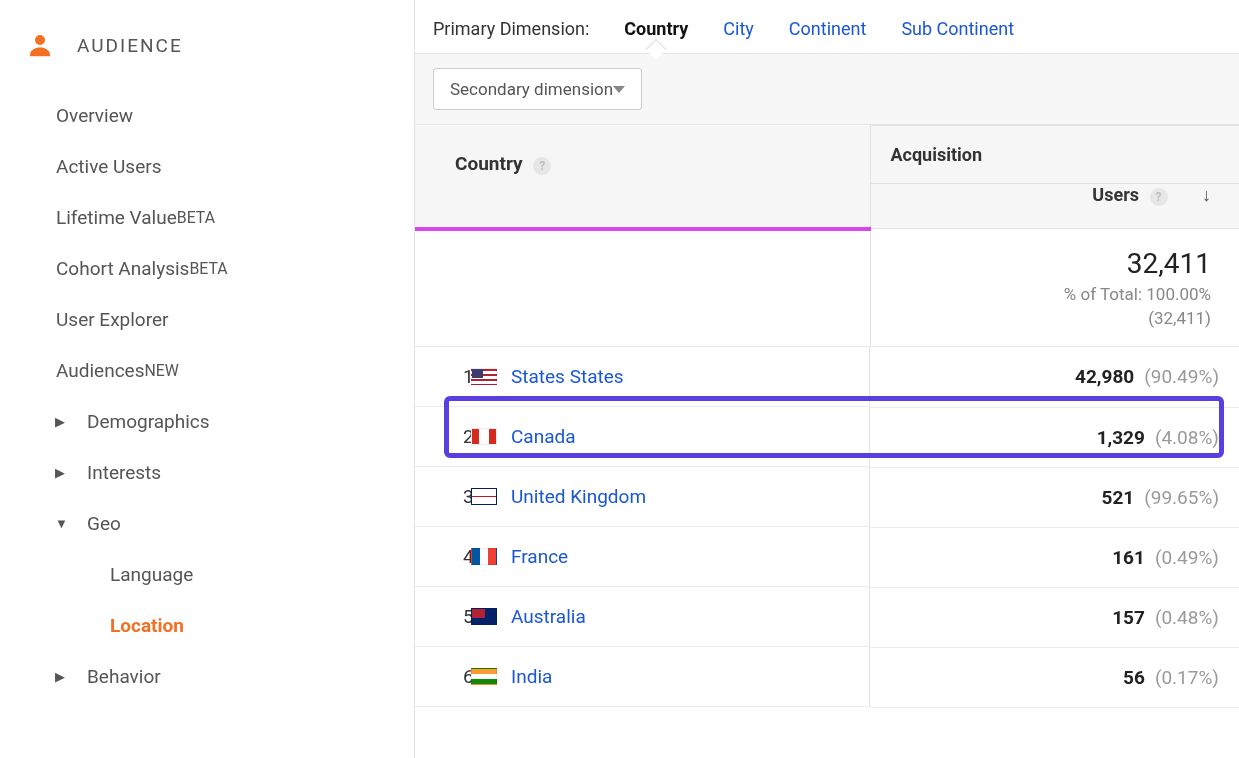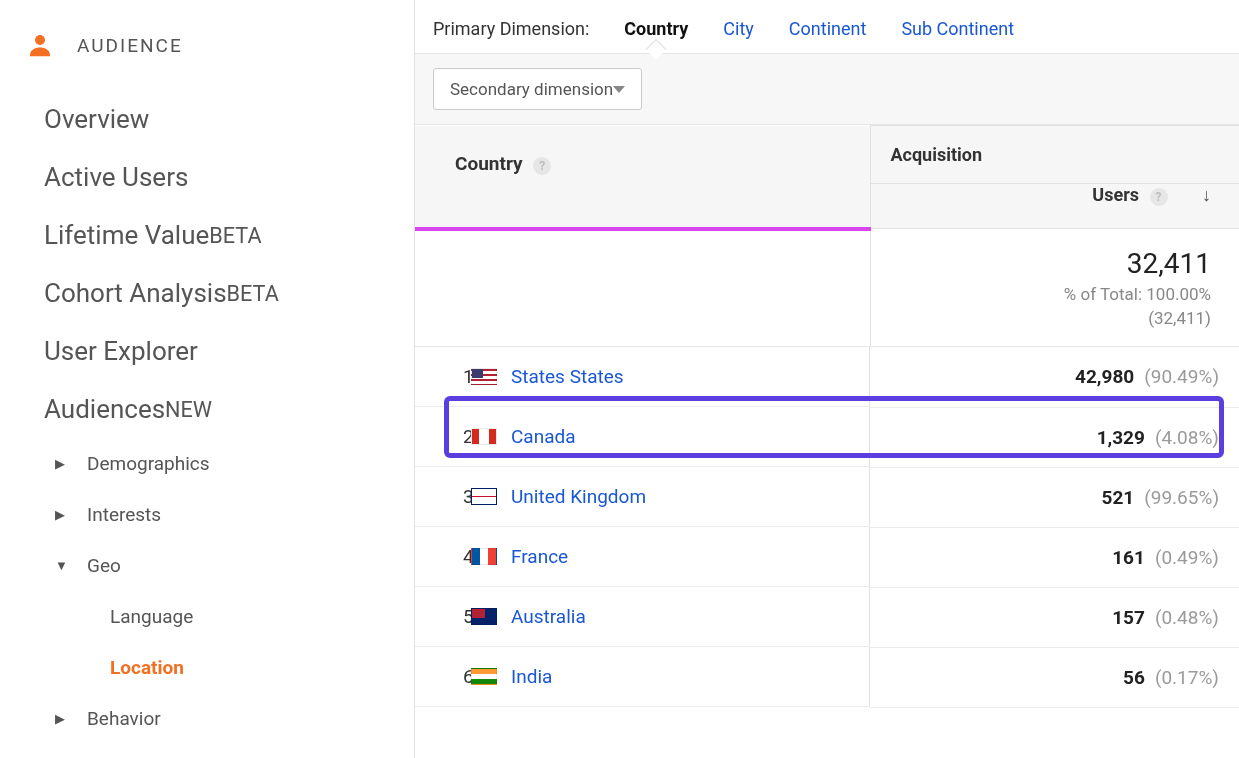--- a/index.html
+++ b/index.html
@@ -40,22 +40,22 @@
     padding-top: 14px;
     padding-bottom: 14px;
   }
   .nav-sub.active {
     color: #f36f21;
     font-weight: 700;
   }
   .nav-top {
     display:flex;
     align-items:center;
-    padding: 14px 20px 14px 44px;
-    font-size:26px;
+    padding: 14px 20px 14px 56px;
+    font-size:19px;
     color:#555;
     cursor:pointer;
   }
   .nav-expandable {
     display:flex;
     align-items:center;
     padding:14px 0 14px 55px;
     font-size:19px;
     color:#555;
     cursor:pointer;

